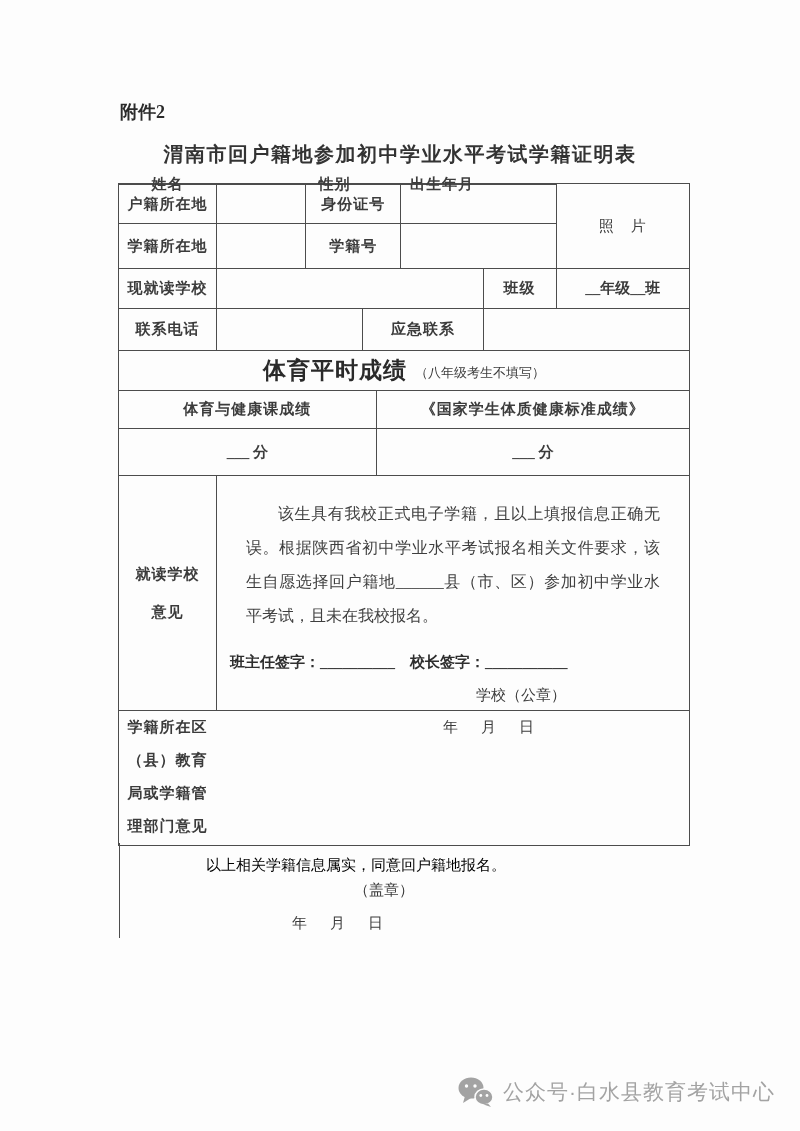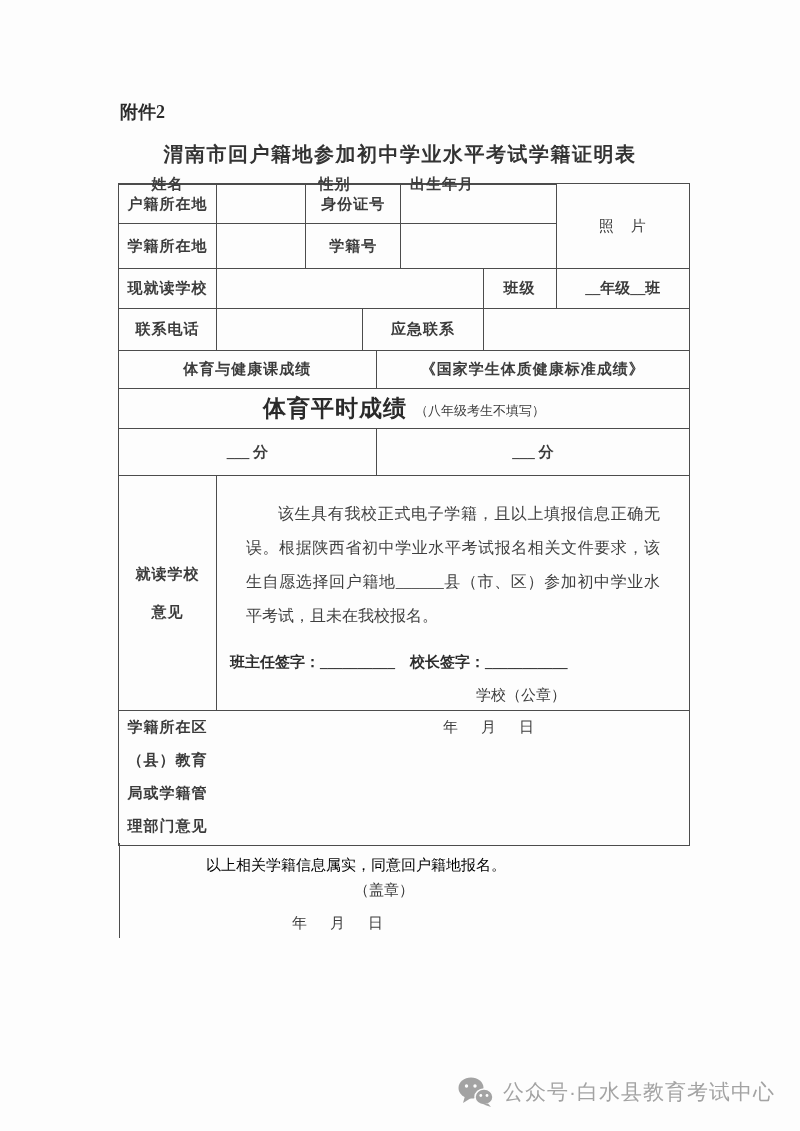--- a/index.html
+++ b/index.html
@@ -155,27 +155,27 @@
       <div class="c v4d">__年级__班</div>
     </div>
 
     <div class="row r5">
       <div class="c fc lab vA">联系电话</div>
       <div class="c v5b"></div>
       <div class="c lab v5c">应急联系</div>
       <div class="c v5d"></div>
     </div>
 
+    <div class="row r6" style="display:flex;">
+      <span class="pe-title">体育平时成绩</span>
+      <span class="pe-note">（八年级考生不填写）</span>
+    </div>
     <div class="row r7">
       <div class="c fc lab wHL">体育与健康课成绩</div>
       <div class="c lab wHR">《国家学生体质健康标准成绩》</div>
-    </div>
-    <div class="row r6" style="display:flex;">
-      <span class="pe-title">体育平时成绩</span>
-      <span class="pe-note">（八年级考生不填写）</span>
     </div>
     <div class="row r8">
       <div class="c fc wHL">___ 分</div>
       <div class="c wHR">___ 分</div>
     </div>
 
     <div class="row r9">
       <div class="c fc oLab so">
         <div>就读学校</div>
         <div>意见</div>

